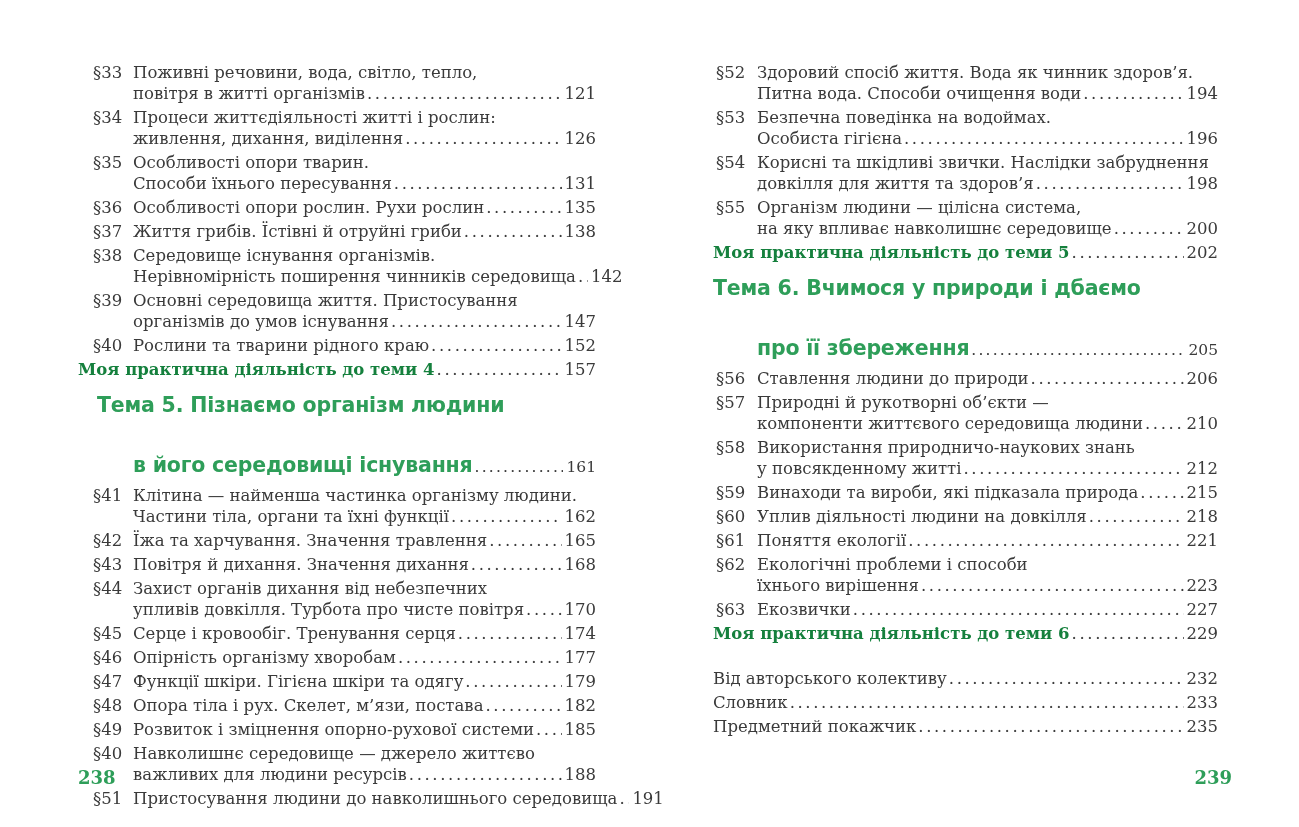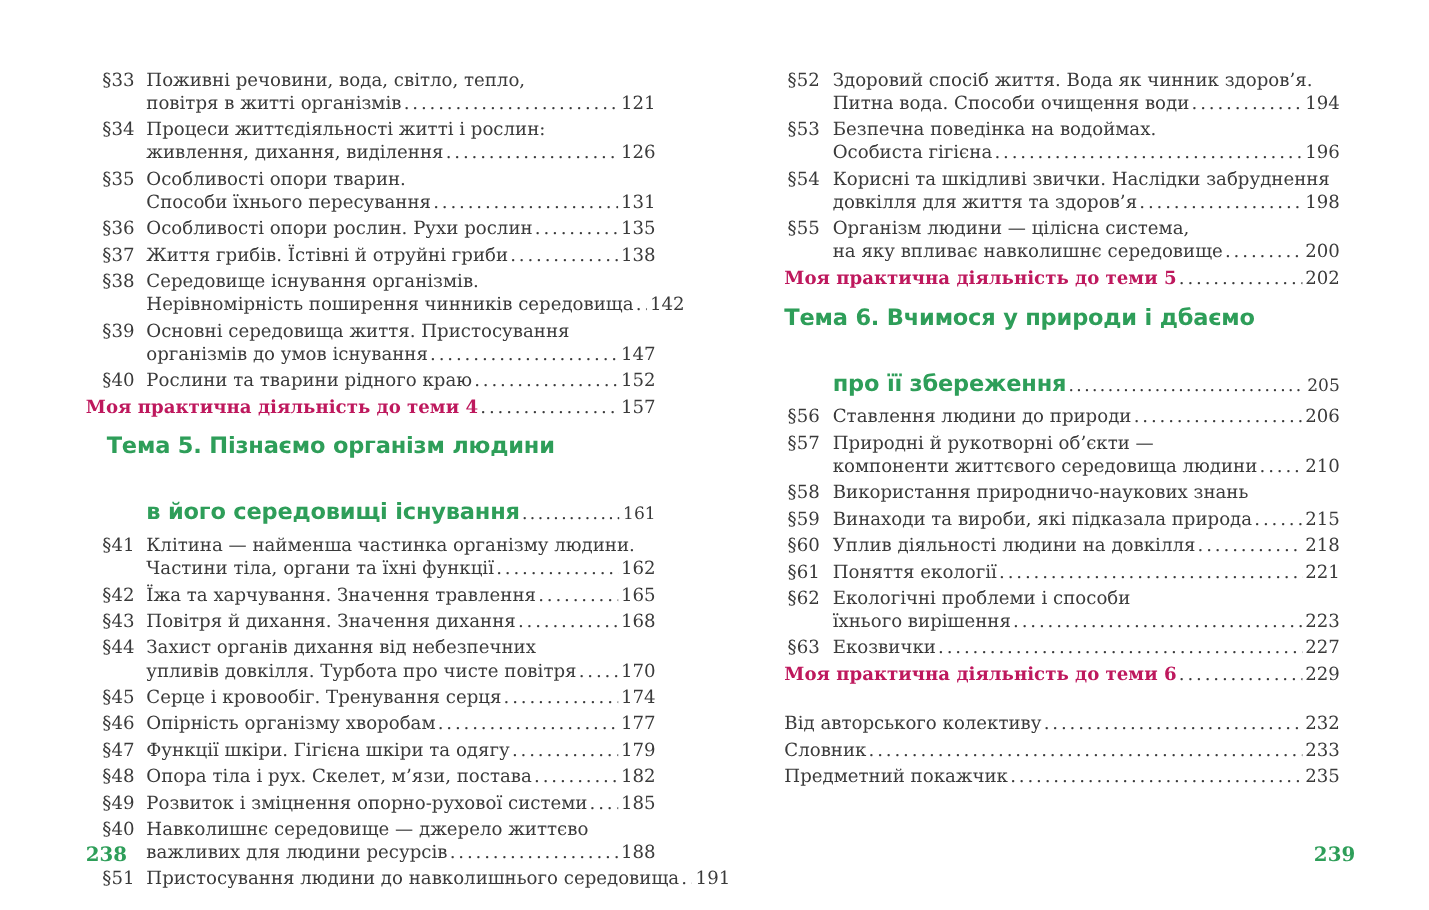--- a/index.html
+++ b/index.html
@@ -53,21 +53,21 @@
     margin: 0 3px 0 2px;
   }
   .dots::before {
     content: "........................................................................................................................";
     letter-spacing: 2.6px;
   }
   .pg { flex: none; }
 
   
   .item.practice .txt {
-    color: #be185d;
+    color: #15803d;
     font-weight: bold;
   }
 
   
   .item.theme {
     margin-top: 13px;
     margin-bottom: 6px;
     font-family: "DejaVu Sans", "Liberation Sans", sans-serif;
     font-weight: bold;
     font-size: 20.5px;
@@ -380,20 +380,25 @@
           <span class="txt">компоненти життєвого середовища людини</span>
           <span class="dots"></span>
           <span class="pg">210</span>
         </div>
       </div>
       <div class="item entry">
         <div class="row first">
           <span class="num">§58</span>
           <span class="txt">Використання природничо-наукових знань</span>
         </div>
+        <div class="row cont">
+          <span class="txt">у повсякденному житті</span>
+          <span class="dots"></span>
+          <span class="pg">212</span>
+        </div>
       </div>
       <div class="item entry">
         <div class="row first">
           <span class="num">§59</span>
           <span class="txt">Винаходи та вироби, які підказала природа</span>
           <span class="dots"></span>
           <span class="pg">215</span>
         </div>
       </div>
       <div class="item entry">

